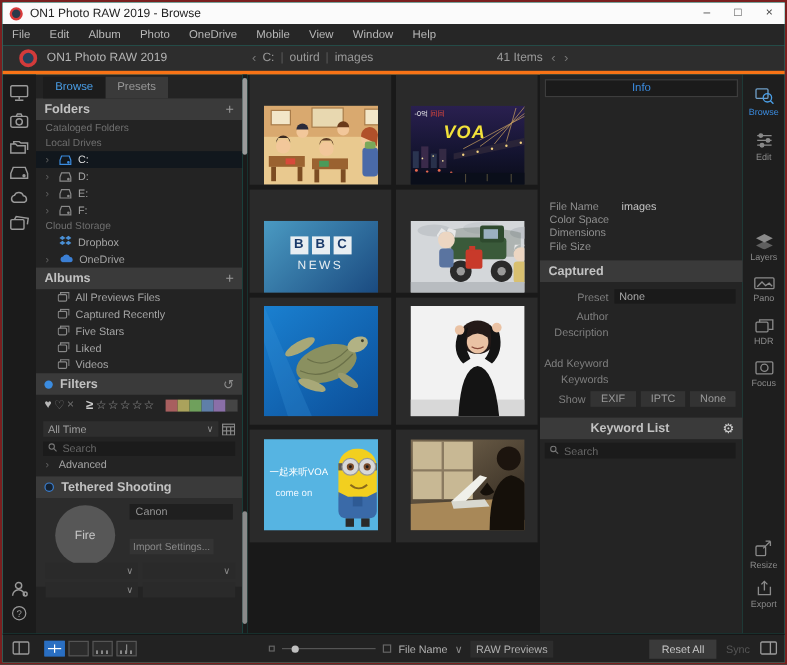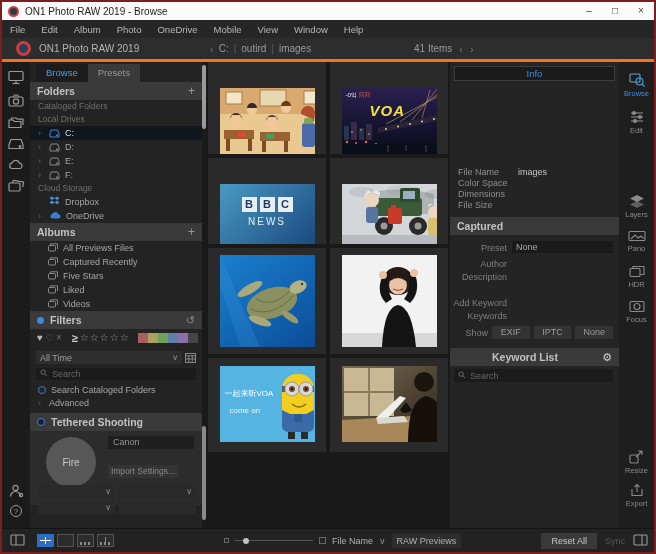--- a/index.html
+++ b/index.html
@@ -409,24 +409,20 @@
       </div>
       <div class="searchbox" style="margin:4px 6px 0 6px;">
         <span><svg width="8" height="8" viewBox="0 0 9 9">
               <g fill="none" stroke="#777">
                 <circle cx="3.5" cy="3.5" r="2.5"></circle>
                 <line x1="5.5" y1="5.5" x2="8" y2="8"></line>
               </g>
             </svg></span>
         <span>Search</span>
       </div>
-      <div class="srow" style="height:13px; margin-top:3px;">
-        <span class="radio"></span>
-        <span>Search Cataloged Folders</span>
-      </div>
       <div class="srow" style="height:13px;">
         <span class="chev">›</span>
         <span>Advanced</span>
       </div>
 
       <div class="panel-h teth-h" style="margin-top:4px;">
         <span class="toggle"></span>
         <span>Tethered Shooting</span>
       </div>
       <div class="teth-body">

